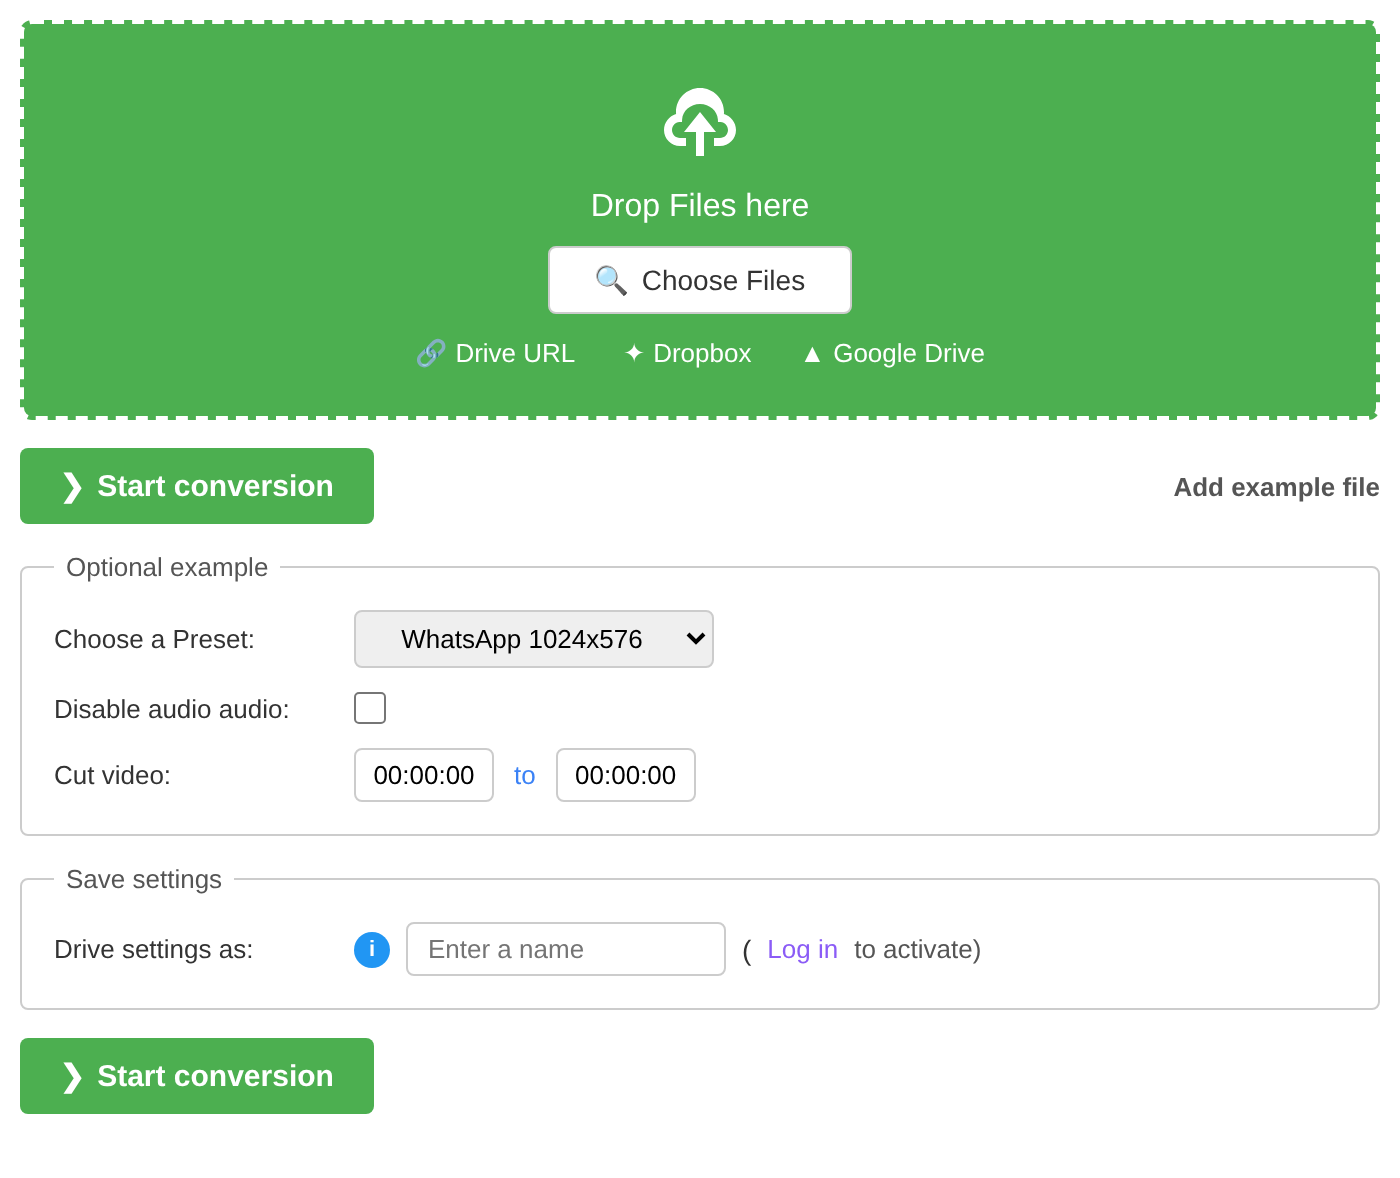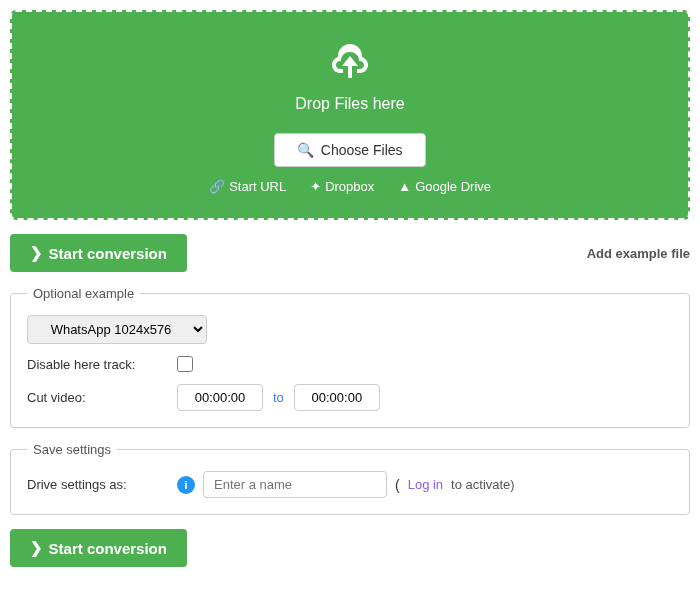--- a/index.html
+++ b/index.html
@@ -20,21 +20,21 @@
       padding: 24px 20px;
       text-align: center;
       margin-bottom: 14px;
     }
     .drop-zone .upload-icon {
       margin-bottom: 8px;
     }
     .drop-zone .drop-text {
       color: #fff;
       font-size: 16px;
-      margin-bottom: 20px;
+      margin-bottom: 10px;
     }
     .choose-files-btn {
       background: #fff;
       border: 1px solid #ccc;
       border-radius: 4px;
       padding: 8px 22px;
       font-size: 14px;
       cursor: pointer;
       display: inline-flex;
       align-items: center;
@@ -123,21 +123,21 @@
     .checkbox-input {
       width: 16px;
       height: 16px;
       cursor: pointer;
     }
     .time-input {
       padding: 5px 8px;
       border: 1px solid #ccc;
       border-radius: 4px;
       font-size: 13px;
-      width: 86px;
+      width: 70px;
       text-align: center;
     }
     .to-label {
       color: #3b82f6;
       font-size: 13px;
     }
 
     
     .save-row {
       display: flex;
@@ -155,21 +155,21 @@
       border-radius: 50%;
       font-size: 11px;
       font-weight: bold;
       cursor: pointer;
     }
     .name-input {
       padding: 5px 10px;
       border: 1px solid #ccc;
       border-radius: 4px;
       font-size: 13px;
-      width: 184px;
+      width: 160px;
       color: #999;
     }
     .login-link {
       font-size: 13px;
       color: #8b5cf6;
       text-decoration: none;
       cursor: pointer;
     }
     .activate-text {
       font-size: 13px;
@@ -192,21 +192,21 @@
     </svg>
   </div>
   <div class="drop-text">Drop Files here</div>
   <button class="choose-files-btn">
     <span>🔍</span>
     <span>Choose Files</span>
   </button>
   <div class="source-links">
     <a>
       <span>🔗</span>
-      <span>Start URL</span>
+      <span>Drive URL</span>
     </a>
     <a>
       <span>✦</span>
       <span>Dropbox</span>
     </a>
     <a>
       <span>▲</span>
       <span>Google Drive</span>
     </a>
   </div>
@@ -217,30 +217,31 @@
     <span>❯</span>
     <span>Start conversion</span>
   </button>
   <a class="add-example">Add example file</a>
 </div>
 
 <fieldset>
   <legend>Optional example</legend>
 
   <div class="settings-row">
+    <span class="settings-label">Choose a Preset:</span>
     <select class="preset-select">
       <option>WhatsApp 1024x576</option>
       <option>WhatsApp 1280x720</option>
       <option>Default</option>
       <option>Custom</option>
     </select>
   </div>
 
   <div class="settings-row">
-    <span class="settings-label">Disable here track:</span>
+    <span class="settings-label">Disable audio audio:</span>
     <input type="checkbox" class="checkbox-input" style="">
   </div>
 
   <div class="settings-row">
     <span class="settings-label">Cut video:</span>
     <input type="text" class="time-input" value="00:00:00" style="">
     <span class="to-label">to</span>
     <input type="text" class="time-input" value="00:00:00" style="">
   </div>
 </fieldset>

